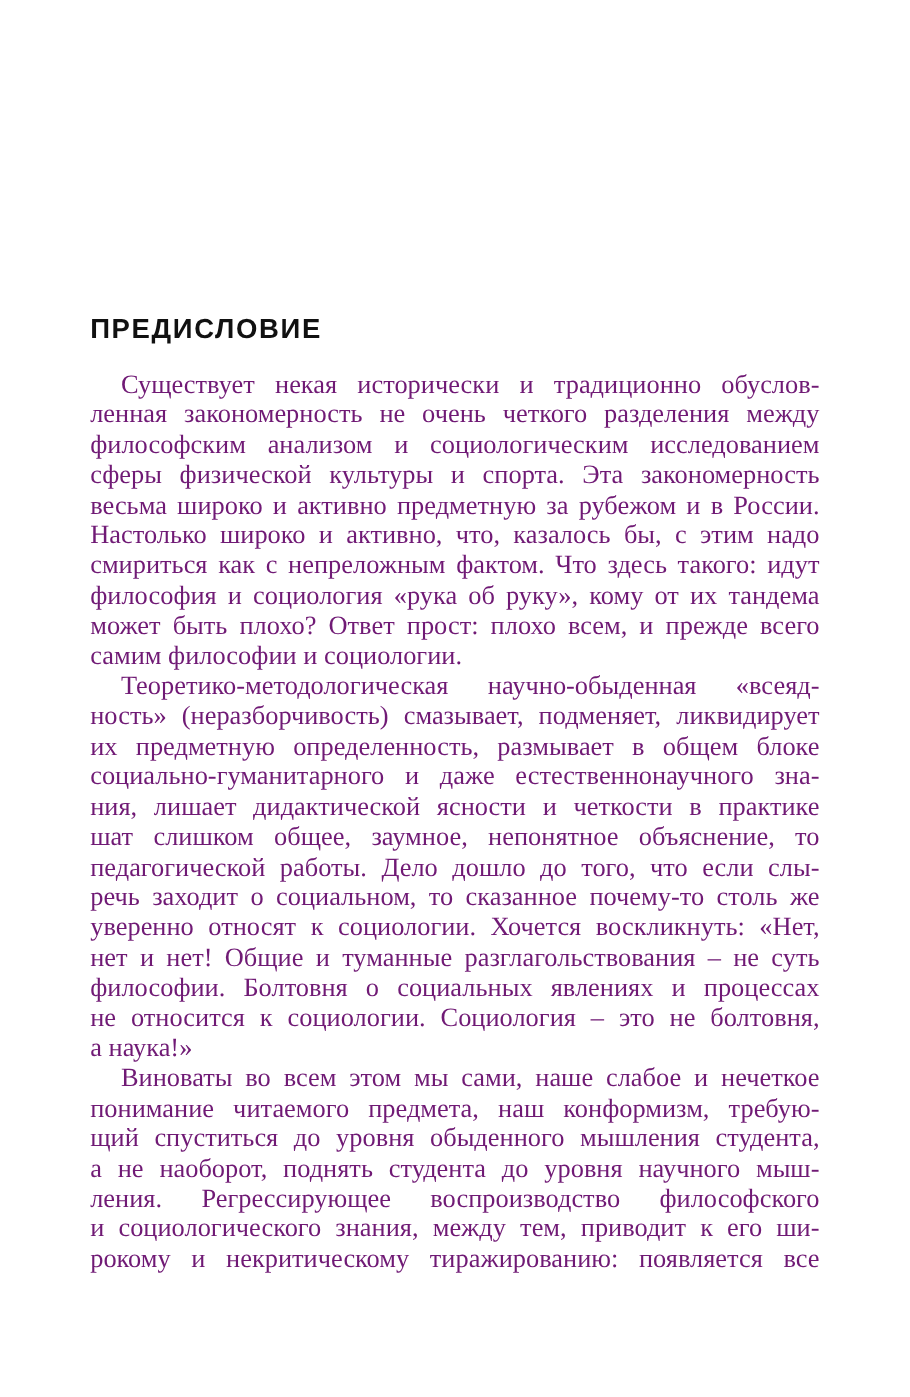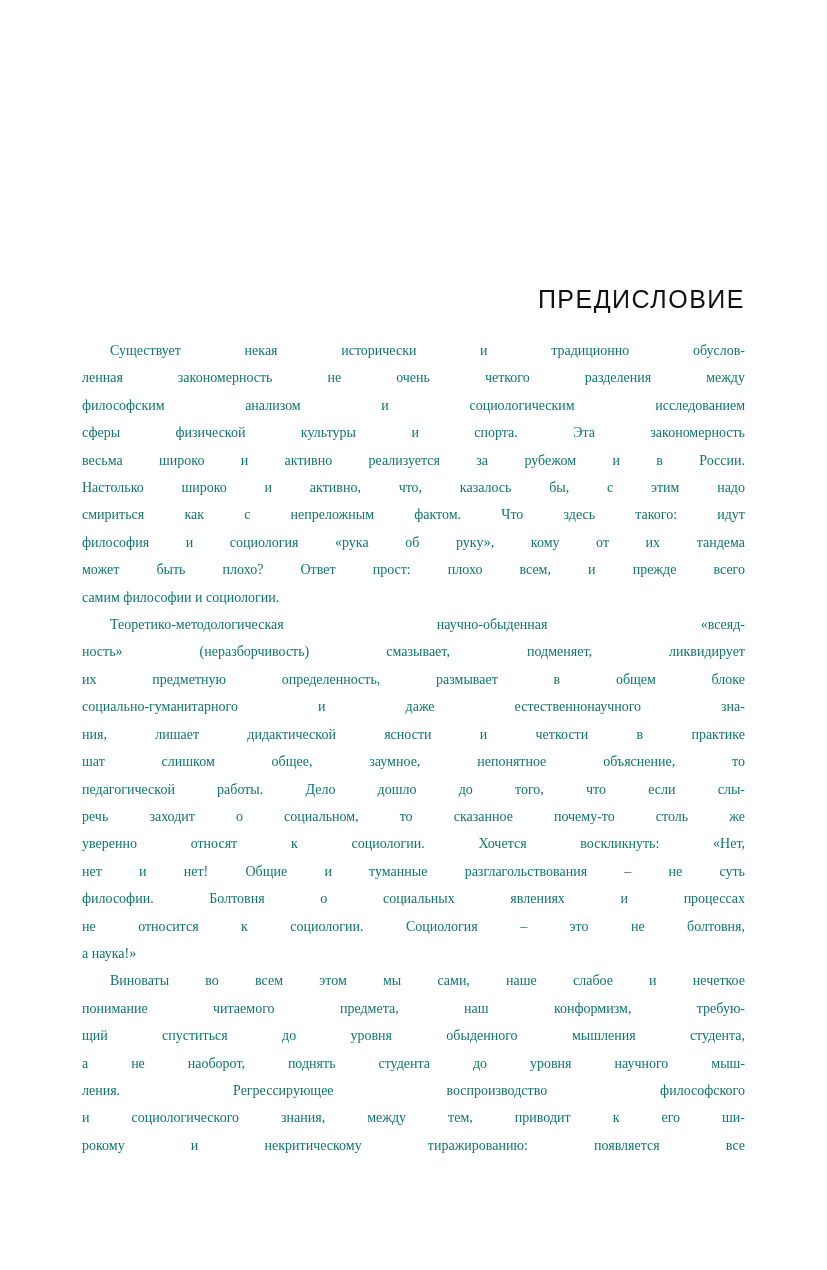--- a/index.html
+++ b/index.html
@@ -19,33 +19,33 @@
     background: #ffffff;
   }
   .text-block {
     position: absolute;
     left: 82px;
     top: 284px;
     width: 663px;
   }
   .title {
     font-family: "Liberation Sans", sans-serif;
-    font-weight: 400;
+    font-weight: 700;
     font-size: 25px;
     letter-spacing: 1.5px;
     line-height: 30px;
-    text-align: right;
+    text-align: left;
     color: #111111;
     margin: 0 0 23px 0;
   }
   .body-text {
     font-family: "Liberation Serif", serif;
-    font-size: 14px;
+    font-size: 24px;
     line-height: 27.4px;
-    color: #0f766e;
+    color: #701a75;
   }
   .paragraph {
     margin: 0;
   }
   .ln {
     text-align: justify;
     text-align-last: justify;
   }
   .ln.first {
     text-indent: 28px;
@@ -60,21 +60,21 @@
 
 <div class="page">
   <div class="text-block">
     <h1 class="title">ПРЕДИСЛОВИЕ</h1>
     <div class="body-text">
         <div class="paragraph">
           <div class="ln first">Существует некая исторически и традиционно обуслов-</div>
           <div class="ln">ленная закономерность не очень четкого разделения между</div>
           <div class="ln">философским анализом и социологическим исследованием</div>
           <div class="ln">сферы физической культуры и спорта. Эта закономерность</div>
-          <div class="ln">весьма широко и активно реализуется за рубежом и в России.</div>
+          <div class="ln">весьма широко и активно предметную за рубежом и в России.</div>
           <div class="ln">Настолько широко и активно, что, казалось бы, с этим надо</div>
           <div class="ln">смириться как с непреложным фактом. Что здесь такого: идут</div>
           <div class="ln">философия и социология «рука об руку», кому от их тандема</div>
           <div class="ln">может быть плохо? Ответ прост: плохо всем, и прежде всего</div>
           <div class="ln end">самим философии и социологии.</div>
         </div>
         <div class="paragraph">
           <div class="ln first">Теоретико-методологическая научно-обыденная «всеяд-</div>
           <div class="ln">ность» (неразборчивость) смазывает, подменяет, ликвидирует</div>
           <div class="ln">их предметную определенность, размывает в общем блоке</div>

